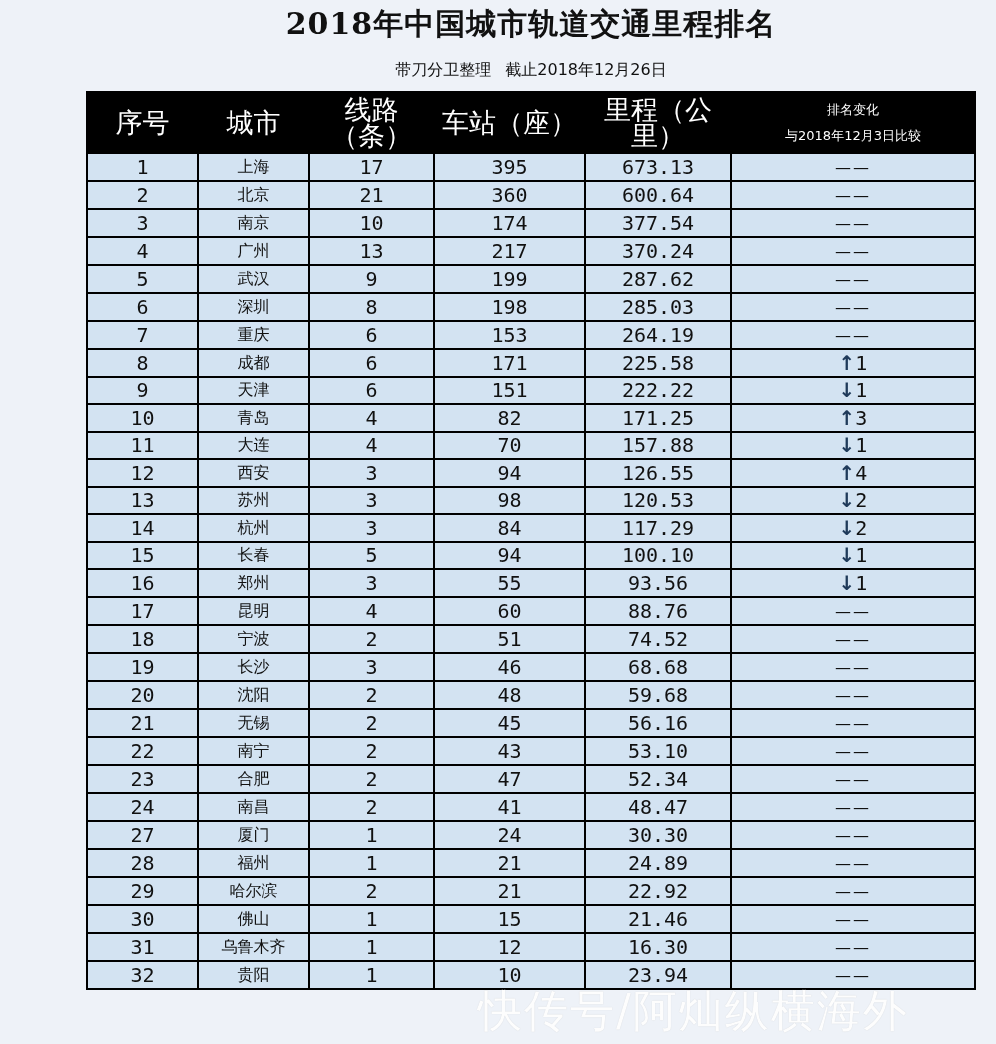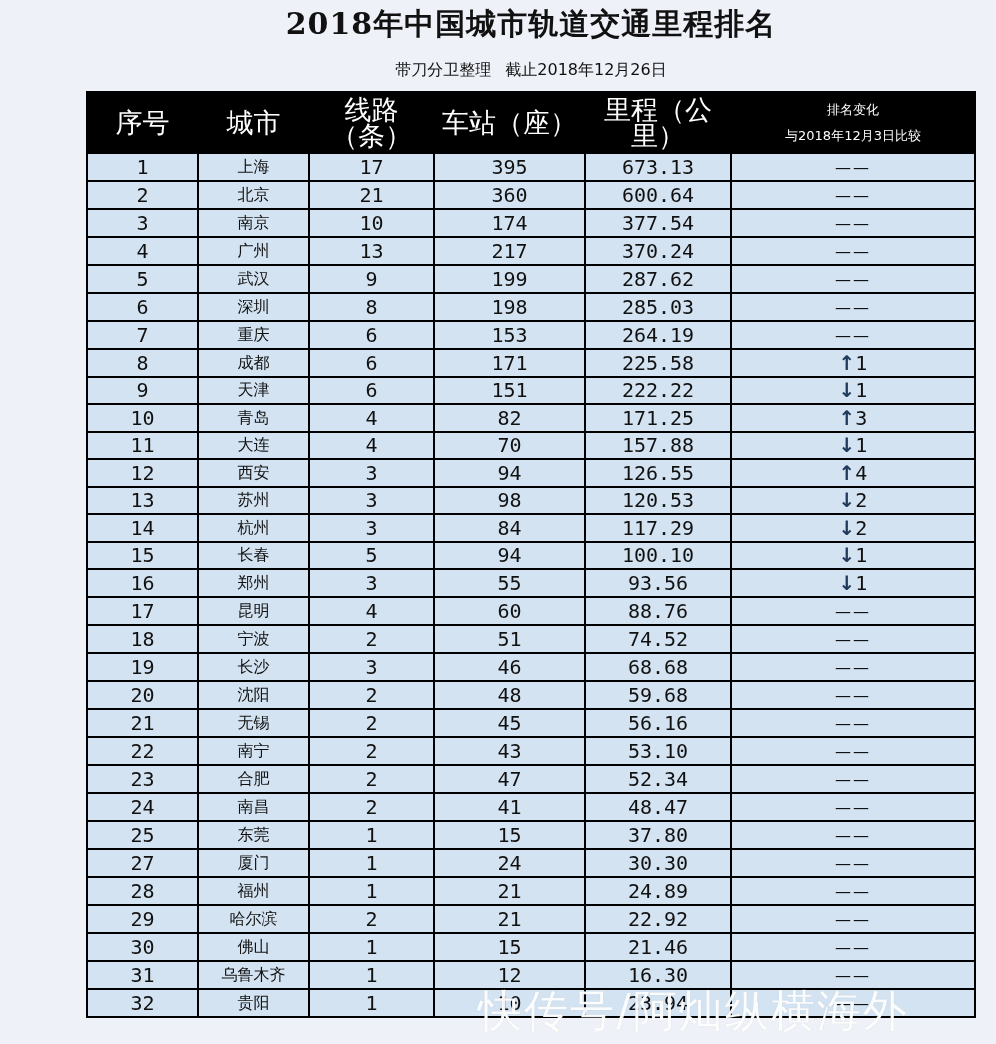--- a/index.html
+++ b/index.html
@@ -284,28 +284,20 @@
       </tr>
       <tr>
         <td>24</td>
         <td class="city">南昌</td>
         <td>2</td>
         <td>41</td>
         <td>48.47</td>
         <td class="change"><span class="dash">——</span></td>
       </tr>
       <tr>
-        <td>25</td>
-        <td class="city">东莞</td>
-        <td>1</td>
-        <td>15</td>
-        <td>37.80</td>
-        <td class="change"><span class="dash">——</span></td>
-      </tr>
-      <tr>
         <td>27</td>
         <td class="city">厦门</td>
         <td>1</td>
         <td>24</td>
         <td>30.30</td>
         <td class="change"><span class="dash">——</span></td>
       </tr>
       <tr>
         <td>28</td>
         <td class="city">福州</td>

